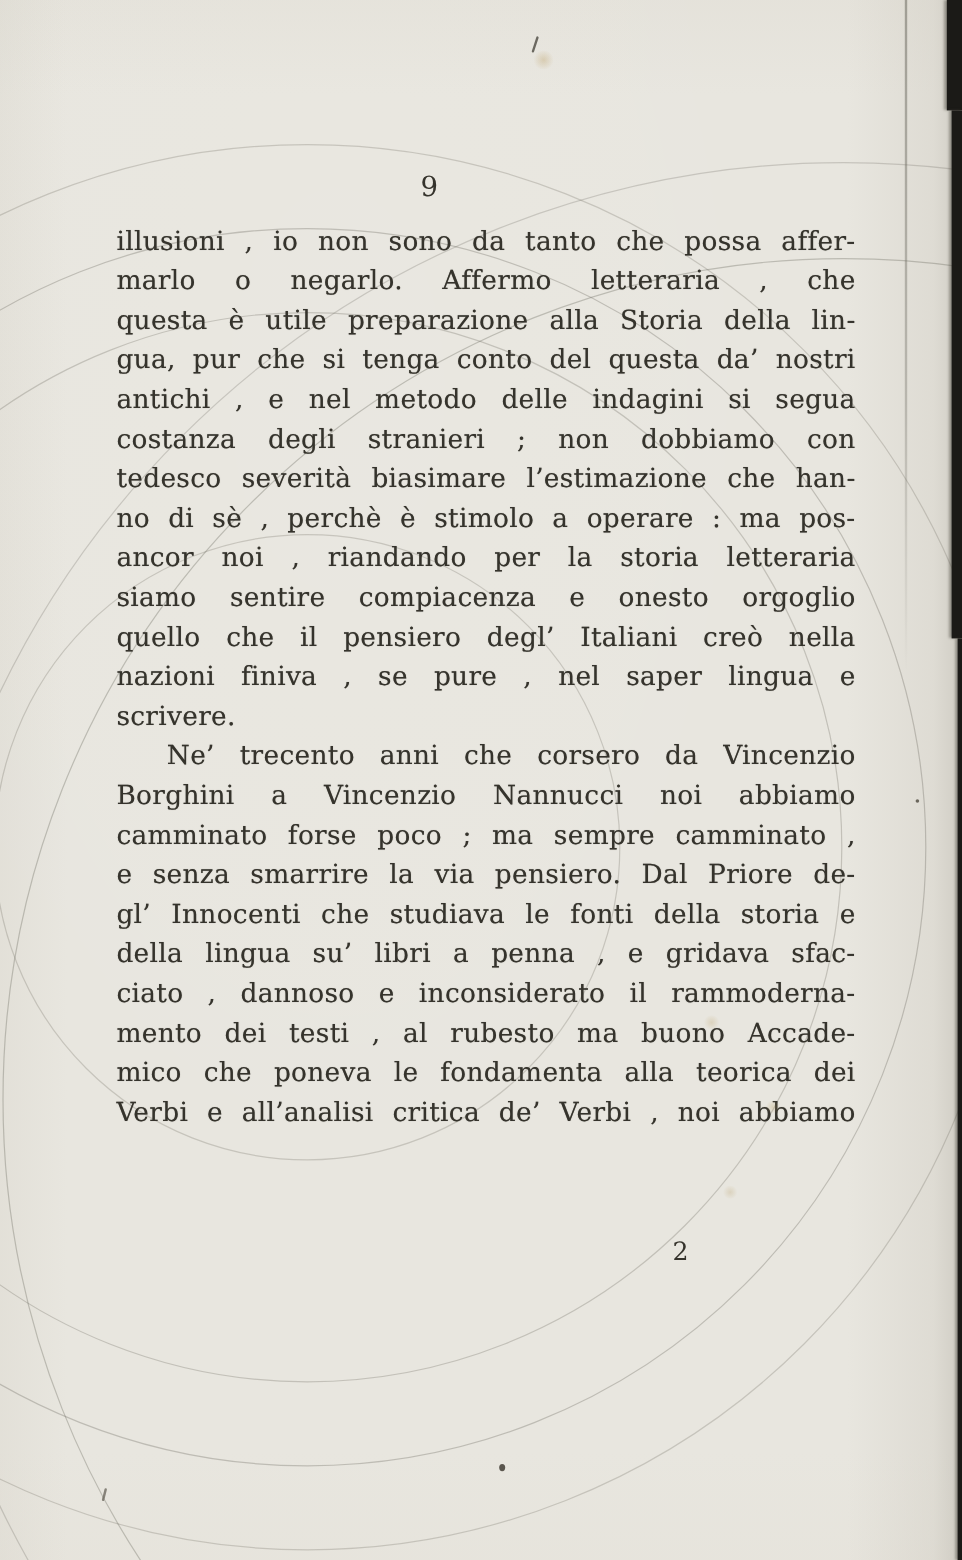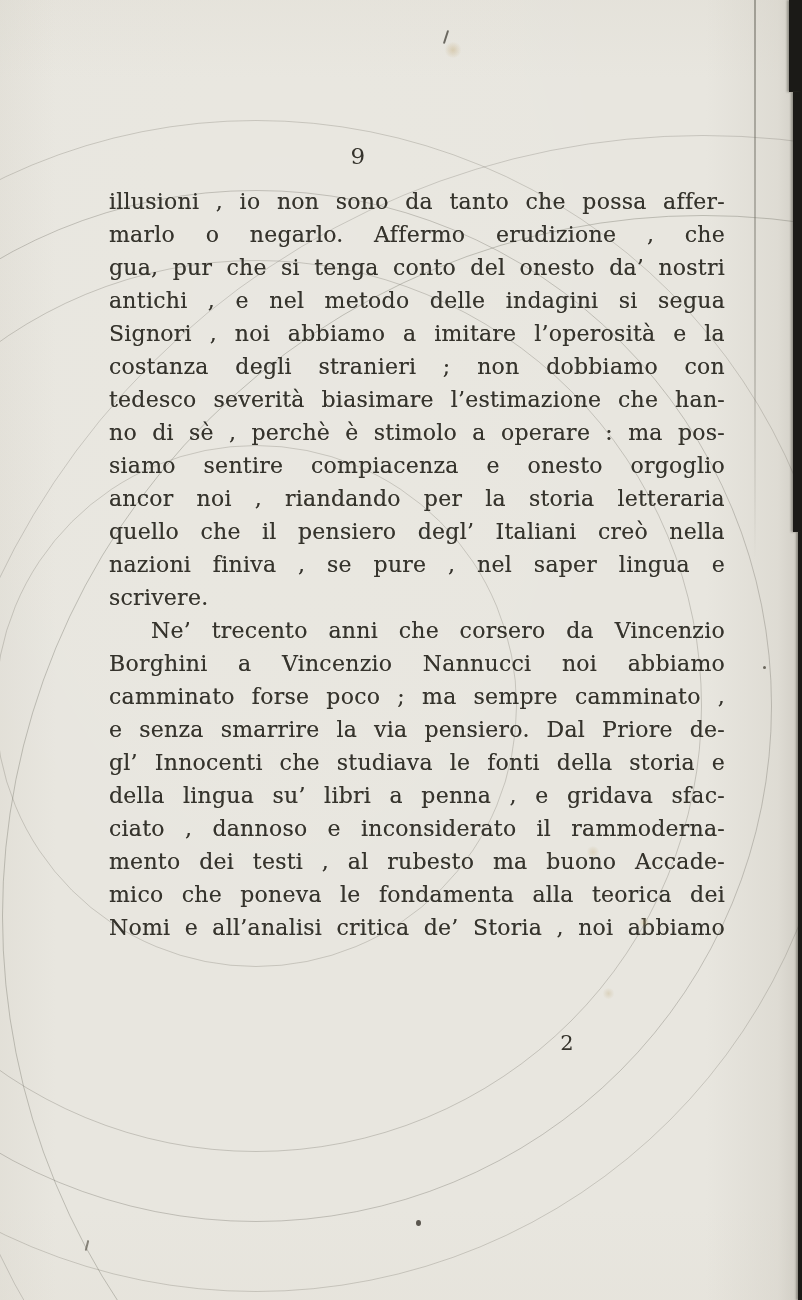--- a/index.html
+++ b/index.html
@@ -24,21 +24,20 @@
   .arc.c3{left:-260px;top:190px;width:1030px;height:1030px;border:1.5px solid rgba(106,104,94,0.33);}
   .arc.c4{left:-330px;top:120px;width:1170px;height:1170px;border:1px solid rgba(110,107,97,0.28);}
 
   .page-number{
     position:absolute;left:330px;top:141px;width:56px;
     text-align:center;font-size:23px;line-height:30px;letter-spacing:0.5px;
   }
   .text-block{
     position:absolute;left:97px;top:185px;width:616px;
     font-size:22px;
-    margin-left:12px;
   }
   .line{
     height:33px;line-height:33px;
     text-align:justify;text-align-last:justify;
     letter-spacing:0.25px;white-space:normal;
     text-shadow:0 0 0.6px rgba(53,51,44,0.55);
   }
   .line.end{text-align:left;text-align-last:left;}
   .line.indent{padding-left:42px;}
   .signature{
@@ -74,42 +73,42 @@
   <div class="arc a2"></div>
   <div class="arc c1"></div>
   <div class="arc c2"></div>
   <div class="arc c3"></div>
   <div class="arc c4"></div>
 
   <div class="page-number">9</div>
 
   <div class="text-block">
       <div class="line">illusioni , io non sono da tanto che possa affer-</div>
-      <div class="line">marlo o negarlo. Affermo erudizione , che</div>
-      <div class="line">gua, pur che si tenga conto del onesto da’ nostri</div>
+      <div class="line">marlo o negarlo. Affermo letteraria , che</div>
+      <div class="line">questa è utile preparazione alla Storia della lin-</div>
+      <div class="line">gua, pur che si tenga conto del questa da’ nostri</div>
       <div class="line">antichi , e nel metodo delle indagini si segua</div>
-      <div class="line">Signori , noi abbiamo a imitare l’operosità e la</div>
       <div class="line">costanza degli stranieri ; non dobbiamo con</div>
       <div class="line">tedesco severità biasimare l’estimazione che han-</div>
       <div class="line">no di sè , perchè è stimolo a operare : ma pos-</div>
+      <div class="line">ancor noi , riandando per la storia letteraria</div>
       <div class="line">siamo sentire compiacenza e onesto orgoglio</div>
-      <div class="line">ancor noi , riandando per la storia letteraria</div>
       <div class="line">quello che il pensiero degl’ Italiani creò nella</div>
       <div class="line">nazioni finiva , se pure , nel saper lingua e</div>
       <div class="line end">scrivere.</div>
       <div class="line indent">Ne’ trecento anni che corsero da Vincenzio</div>
       <div class="line">Borghini a Vincenzio Nannucci noi abbiamo</div>
       <div class="line">camminato forse poco ; ma sempre camminato ,</div>
       <div class="line">e senza smarrire la via pensiero. Dal Priore de-</div>
       <div class="line">gl’ Innocenti che studiava le fonti della storia e</div>
       <div class="line">della lingua su’ libri a penna , e gridava sfac-</div>
       <div class="line">ciato , dannoso e inconsiderato il rammoderna-</div>
       <div class="line">mento dei testi , al rubesto ma buono Accade-</div>
       <div class="line">mico che poneva le fondamenta alla teorica dei</div>
-      <div class="line">Nomi e all’analisi critica de’ Storia , noi abbiamo</div>
+      <div class="line">Verbi e all’analisi critica de’ Verbi , noi abbiamo</div>
     </div>
 
   <div class="signature">2</div>
 
   <div class="speck slash-top"></div>
   <div class="speck stain-top"></div>
   <div class="speck dot-bottom"></div>
   <div class="speck mark-bottom-left"></div>
   <div class="speck speck-right"></div>
   <div class="speck stain1"></div>

